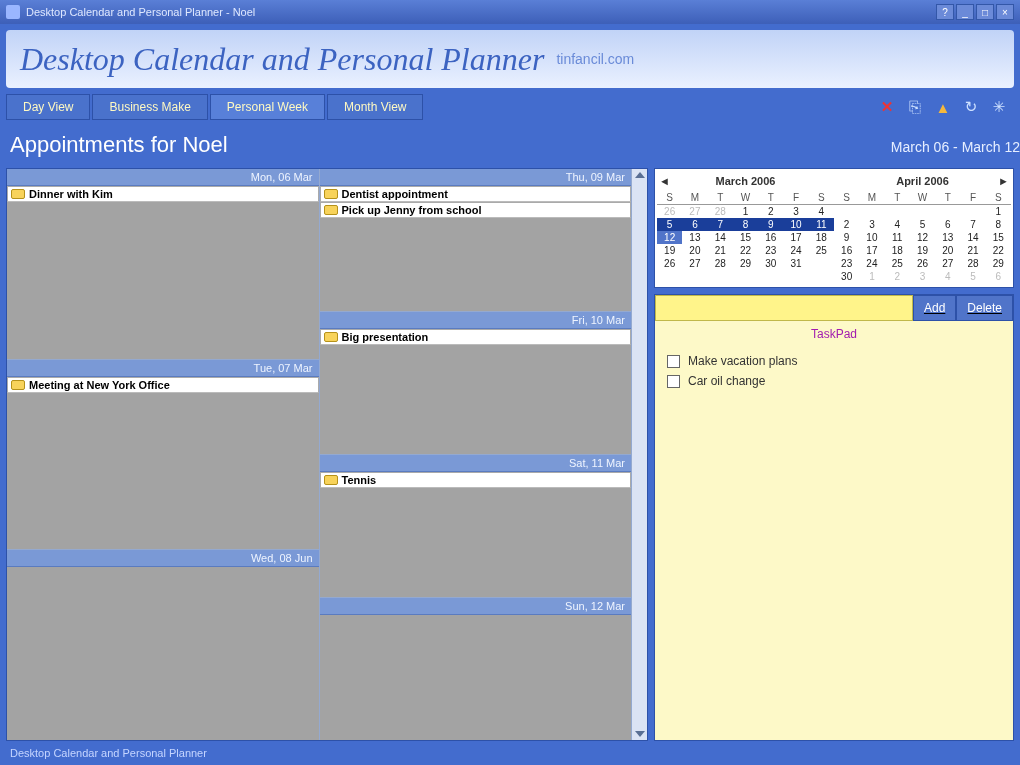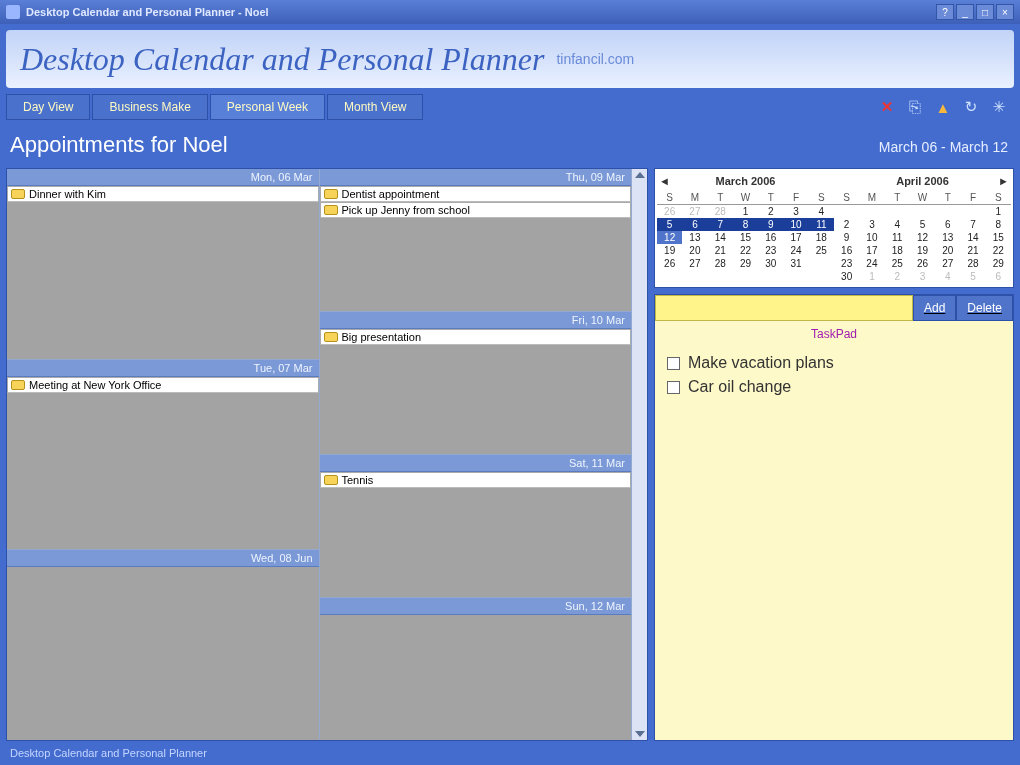--- a/index.html
+++ b/index.html
@@ -1,46 +1,46 @@
 <!DOCTYPE html>
 <html><head>
 <meta charset="utf-8">
 <style>
 * { box-sizing: border-box; margin: 0; padding: 0; font-family: Tahoma, Arial, sans-serif; }
 body { background: #436cce; width: 1020px; height: 765px; overflow: hidden; }
 .window { width: 1020px; height: 765px; background: #436cce; display: flex; flex-direction: column; }
 .titlebar { height: 24px; background: linear-gradient(#5a7fd6, #3d5fb8); display: flex; align-items: center; padding: 0 6px; color: #dfe8ff; font-size: 11px; gap: 6px; }
 .titlebar .sys-icon { width: 14px; height: 14px; background: #9ab6ff; border-radius: 2px; }
-.titlebar-title { flex: 1; font-weight: bold; }
+.titlebar-title { flex: 1; }
 .titlebar-buttons { display: flex; gap: 2px; }
 .titlebar-buttons div { width: 18px; height: 16px; background: #6b8ad8; border: 1px solid #3357a8; display: flex; align-items: center; justify-content: center; font-size: 10px; color: #fff; cursor: pointer; }
 .banner { margin: 6px; height: 58px; background: linear-gradient(#c1d3f7, #eaf1ff); border-radius: 4px; display: flex; align-items: center; padding: 0 14px; }
 .banner-title { color: #3c63c1; font-size: 32px; font-family: Georgia, serif; font-style: italic; white-space: nowrap; }
 .banner-sub { margin-left: 12px; color: #6a8bd8; font-size: 14px; }
 .toolbar { margin: 0 6px 6px 6px; display: flex; align-items: center; }
 .tabbar { display: flex; gap: 2px; }
 .tab { padding: 5px 16px; color: #fef9c3; font-size: 12px; border: 1px solid #2d51a8; background: #4a72cc; cursor: pointer; }
 .tab.active { background: #5880d9; }
 .toolbar-right { margin-left: auto; display: flex; gap: 10px; align-items: center; padding-right: 6px; }
 .tool-icon { width: 18px; height: 18px; display: flex; align-items: center; justify-content: center; cursor: pointer; font-size: 15px; }
 .tool-red { color: #e33; font-weight: bold; }
 .tool-yellow { color: #f6b83c; }
 .tool-blue { color: #cde0ff; }
-.subheader { margin: 6px 12px 10px 10px; display: flex; align-items: baseline; color: #fff; }
+.subheader { margin: 6px 0 10px 10px; display: flex; align-items: baseline; color: #fff; }
 .appointments-title { font-size: 22px; }
 .date-range { margin-left: auto; font-size: 14px; color: #e6eeff; padding-left: 28px; }
 .content { flex: 1; margin: 0 6px 4px 6px; display: flex; gap: 6px; min-height: 0; }
 .left-pane { flex: 1; display: flex; border: 1px solid #2d51a8; }
 .day-columns { flex: 1; display: flex; }
 .daycol { flex: 1; display: flex; flex-direction: column; border-right: 1px solid #94a9d0; }
 .daycol:last-child { border-right: none; }
 .daycell { flex: 1; border-bottom: 1px solid #94a9d0; background: #a3a3a3; display: flex; flex-direction: column; }
 .daycell:last-child { border-bottom: none; }
 .daycell-header { background: #7a99d6; color: #eef4ff; padding: 2px 6px; font-size: 11px; text-align: right; border-bottom: 1px solid #5a7bc0; }
-.appt { background: #fff; border: 1px solid #aaa; margin: 0; display: flex; align-items: center; padding: 1px 3px; font-size: 11px; gap: 4px; border-bottom: 1px solid #bbb; }
+.appt { background: #fff; border: 1px solid #aaa; margin: 0; display: flex; align-items: center; padding: 1px 3px; font-size: 11px; gap: 4px; border-bottom: 1px solid #bbb; font-weight: bold; }
 .appt-icon { width: 14px; height: 10px; background: #f8d35a; border: 1px solid #b6921a; border-radius: 2px; flex-shrink: 0; }
 .left-scroll { width: 16px; background: #dbe3f4; border-left: 1px solid #94a9d0; position: relative; }
 .left-scroll::before, .left-scroll::after { content: ""; position: absolute; left: 3px; width: 0; height: 0; border-left: 5px solid transparent; border-right: 5px solid transparent; }
 .left-scroll::before { top: 3px; border-bottom: 6px solid #5a6f94; }
 .left-scroll::after { bottom: 3px; border-top: 6px solid #5a6f94; }
 .right-pane { width: 360px; display: flex; flex-direction: column; gap: 6px; }
 .minicals { border: 1px solid #2d51a8; background: #fff; padding: 4px 2px; display: flex; }
 .minical { flex: 1; font-size: 11px; }
 .minical-header { display: flex; align-items: center; justify-content: center; position: relative; font-weight: bold; color: #333; padding: 2px 0 4px 0; }
 .minical-nav { position: absolute; cursor: pointer; font-size: 11px; color: #333; }
@@ -51,21 +51,21 @@
 .minical-day { font-size: 10px; padding: 1px 0; color: #222; }
 .minical-day.dim { color: #bbb; }
 .minical-day.hl { background: #1a3e9a; color: #fff; }
 .minical-day.today { background: #5074c9; color: #fff; }
 .taskpad { flex: 1; border: 1px solid #2d51a8; background: #fdf9c8; display: flex; flex-direction: column; }
 .taskpad-top { display: flex; text-decoration: underline; }
 .task-input { flex: 1; height: 26px; background: #fff48a; border: 1px solid #c0b84a; padding: 0 6px; font-size: 12px; outline: none; }
 .task-btn { background: #5074c9; color: #fff; border: 1px solid #2d51a8; padding: 0 10px; font-size: 12px; cursor: pointer; }
 .taskpad-title { text-align: center; font-size: 12px; padding: 6px 0; color: #a21caf; }
 .task-list { flex: 1; padding: 4px 12px; }
-.task-item { display: flex; align-items: center; gap: 8px; font-size: 16px; padding: 3px 0; color: #333; }
+.task-item { display: flex; align-items: center; gap: 8px; font-size: 12px; padding: 3px 0; color: #333; }
 .task-check { width: 13px; height: 13px; border: 1px solid #666; background: #fff; flex-shrink: 0; cursor: pointer; }
 .statusbar { height: 20px; color: #c5d5ff; font-size: 11px; padding: 2px 10px; }
 </style>
 </head>
 <body>
 
 <div class="window">
 
   <div class="titlebar">
     <div class="sys-icon"></div>

